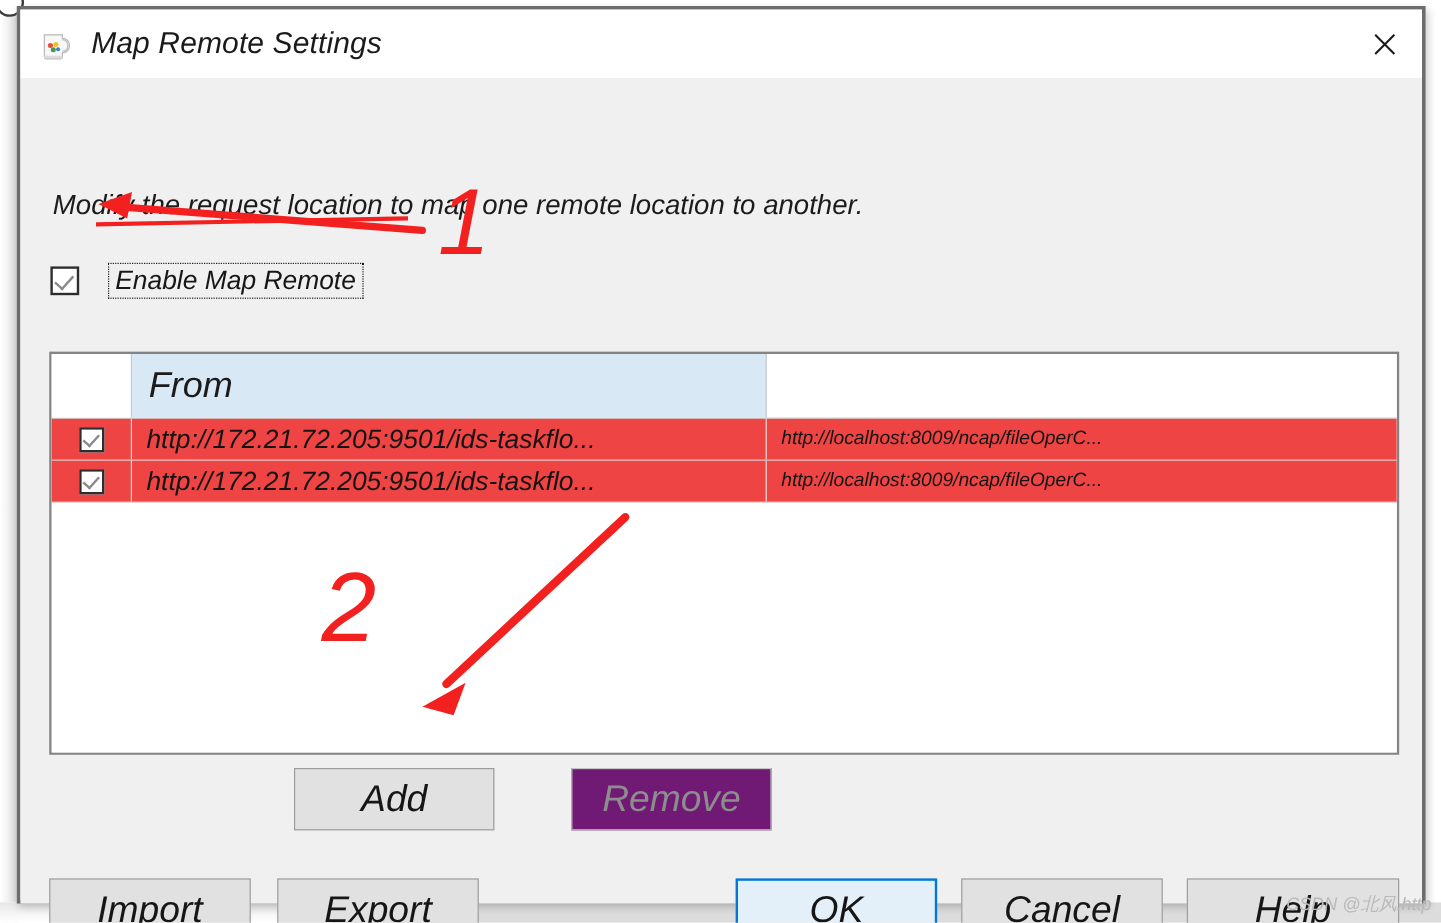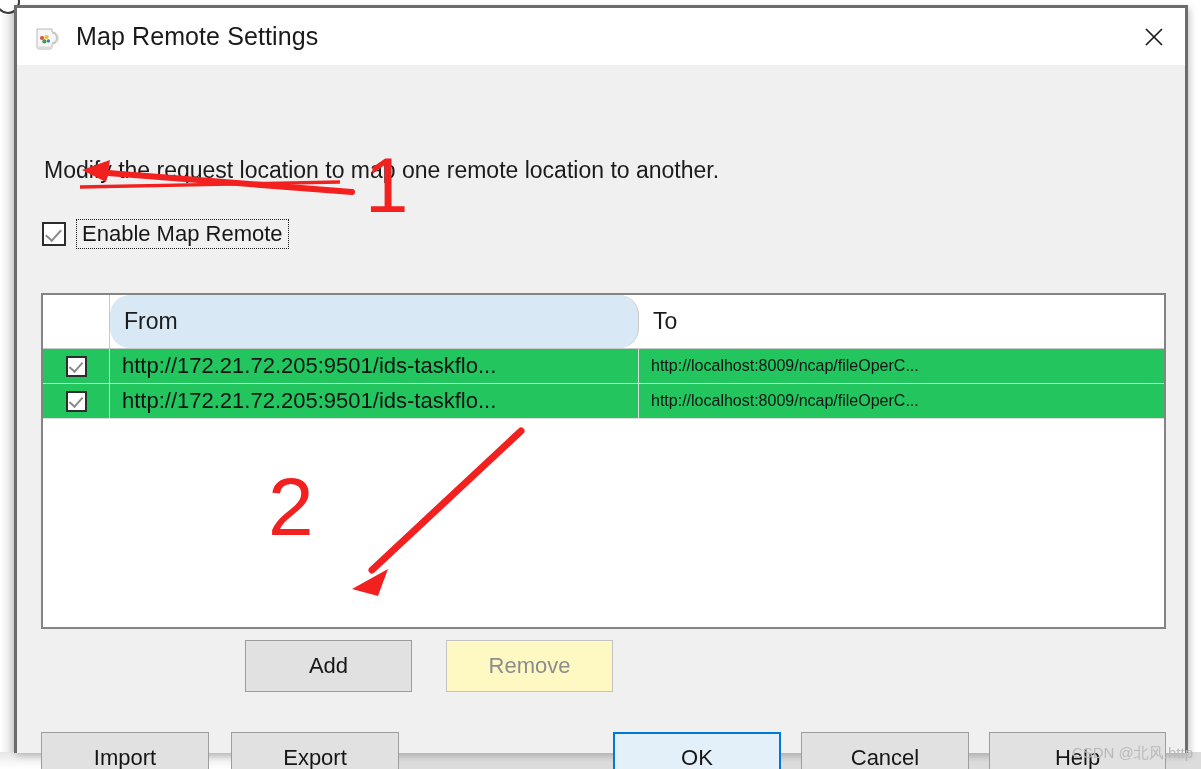--- a/index.html
+++ b/index.html
@@ -11,20 +11,21 @@
     background: #ffffff;
     font-family: "Liberation Sans", sans-serif;
   }
 
   
   #root {
     position: relative;
     width: 1201px;
     height: 769px;
     background: #ffffff;
+    font-style: italic;
   }
   .bg-left-strip {
     position: absolute;
     left: 0; top: 0;
     width: 14px; height: 769px;
     background: linear-gradient(to right, #ffffff 0%, #f4f4f4 40%, #d9d9d9 100%);
   }
   .bg-parent-topline {
     position: absolute;
     left: 0; top: 0;
@@ -143,21 +144,21 @@
   .cb.checked::after {
     content: "";
     position: absolute;
     left: 5px; top: 2px;
     width: 7px; height: 13px;
     border: solid #8a8a8a;
     border-width: 0 2.4px 2.4px 0;
     transform: rotate(42deg);
   }
   .enable-label-box {
-    margin-left: 10px;
+    margin-left: 24px;
     border: 1.6px dotted #1a1a1a;
     padding: 2px 5px 3px 5px;
     font-size: 22px;
     color: #161616;
     white-space: nowrap;
     line-height: 1.05;
   }
 
   
   .table-wrap {
@@ -184,39 +185,38 @@
   }
   .th-from {
     flex: 0 0 529px;
     width: 529px;
     background: #d9e8f5;
     border-right: 1px solid #c9c9c9;
     display: flex;
     align-items: center;
     padding-left: 14px;
     box-sizing: border-box;
+    font-size: 30px;
+    color: #1b1b1b;
+  }
+  .th-to {
+    flex: 1 1 auto;
+    background: #ffffff;
+    display: flex;
+    align-items: center;
+    padding-left: 14px;
+    box-sizing: border-box;
     font-size: 23px;
     color: #1b1b1b;
-    border-radius: 20px;
-  }
-  .th-to {
-    flex: 1 1 auto;
-    background: #ffffff;
-    display: flex;
-    align-items: center;
-    padding-left: 14px;
-    box-sizing: border-box;
-    font-size: 23px;
-    color: #1b1b1b;
   }
   .trow {
     display: flex;
     height: 34px;
     border-bottom: 1px solid #dcdcdc;
-    background: #22c55e;
+    background: #ef4444;
   }
   .td-check {
     width: 66px;
     flex: 0 0 66px;
     border-right: 1px solid #dcdcdc;
     display: flex;
     align-items: center;
     justify-content: center;
   }
   .td-check .cb { width: 21px; height: 21px; }
@@ -249,33 +249,34 @@
     white-space: nowrap;
     overflow: hidden;
   }
   .table-filler { background: #ffffff; height: 100%; }
 
   
   .btn {
     box-sizing: border-box;
     border: 1px solid #9d9d9d;
     background: #e1e1e1;
-    font-size: 22px;
+    font-size: 31px;
     color: #161616;
     display: flex;
     align-items: center;
     justify-content: center;
     font-family: "Liberation Sans", sans-serif;
     cursor: default;
     user-select: none;
   }
   .btn.disabled {
-    background: #fef9c3;
+    background: #701a75;
     border-color: #c2c2c2;
     color: #8d8d8d;
+    margin-left: 30px;
   }
   .btn.focus {
     border: 2px solid #0078d7;
     background: #e3eff9;
   }
 
   .row-actions {
     position: absolute;
     left: 228px; top: 575px;
     display: flex;
@@ -363,21 +364,20 @@
 
       <div class="enable-row">
         <span class="cb checked"></span>
         <span class="enable-label-box">Enable Map Remote</span>
       </div>
 
       <div class="table-wrap">
         <div class="thead">
           <div class="th-check"></div>
           <div class="th-from">From</div>
-          <div class="th-to">To</div>
         </div>
 
         <div class="trow">
           <div class="td-check">
             <span class="cb checked"></span>
           </div>
           <div class="td-from">http://172.21.72.205:9501/ids-taskflo...</div>
           <div class="td-to">http://localhost:8009/ncap/fileOperC...</div>
         </div>
 

